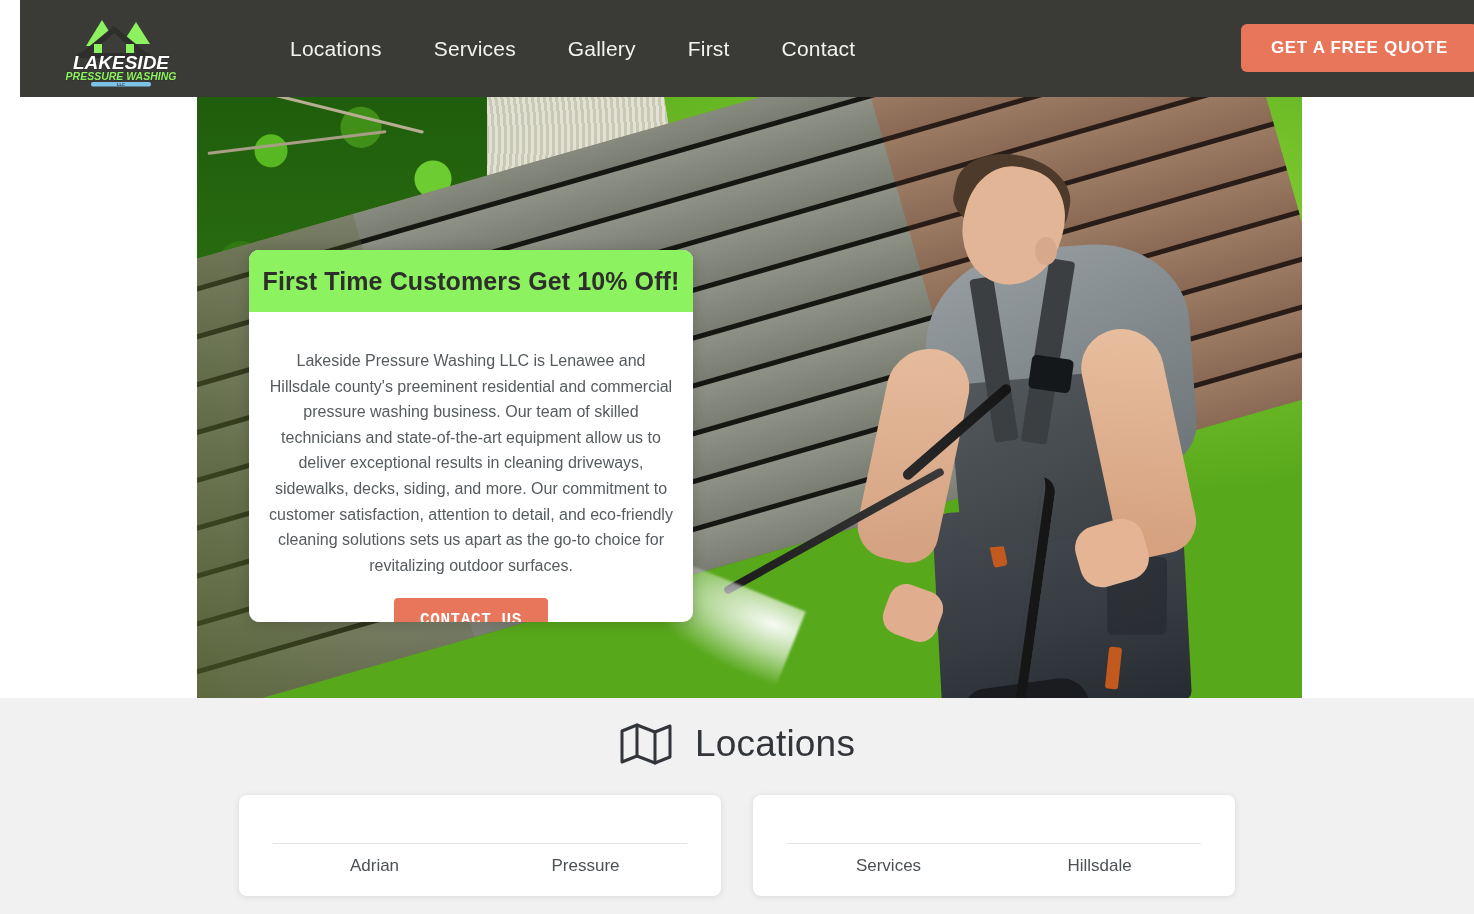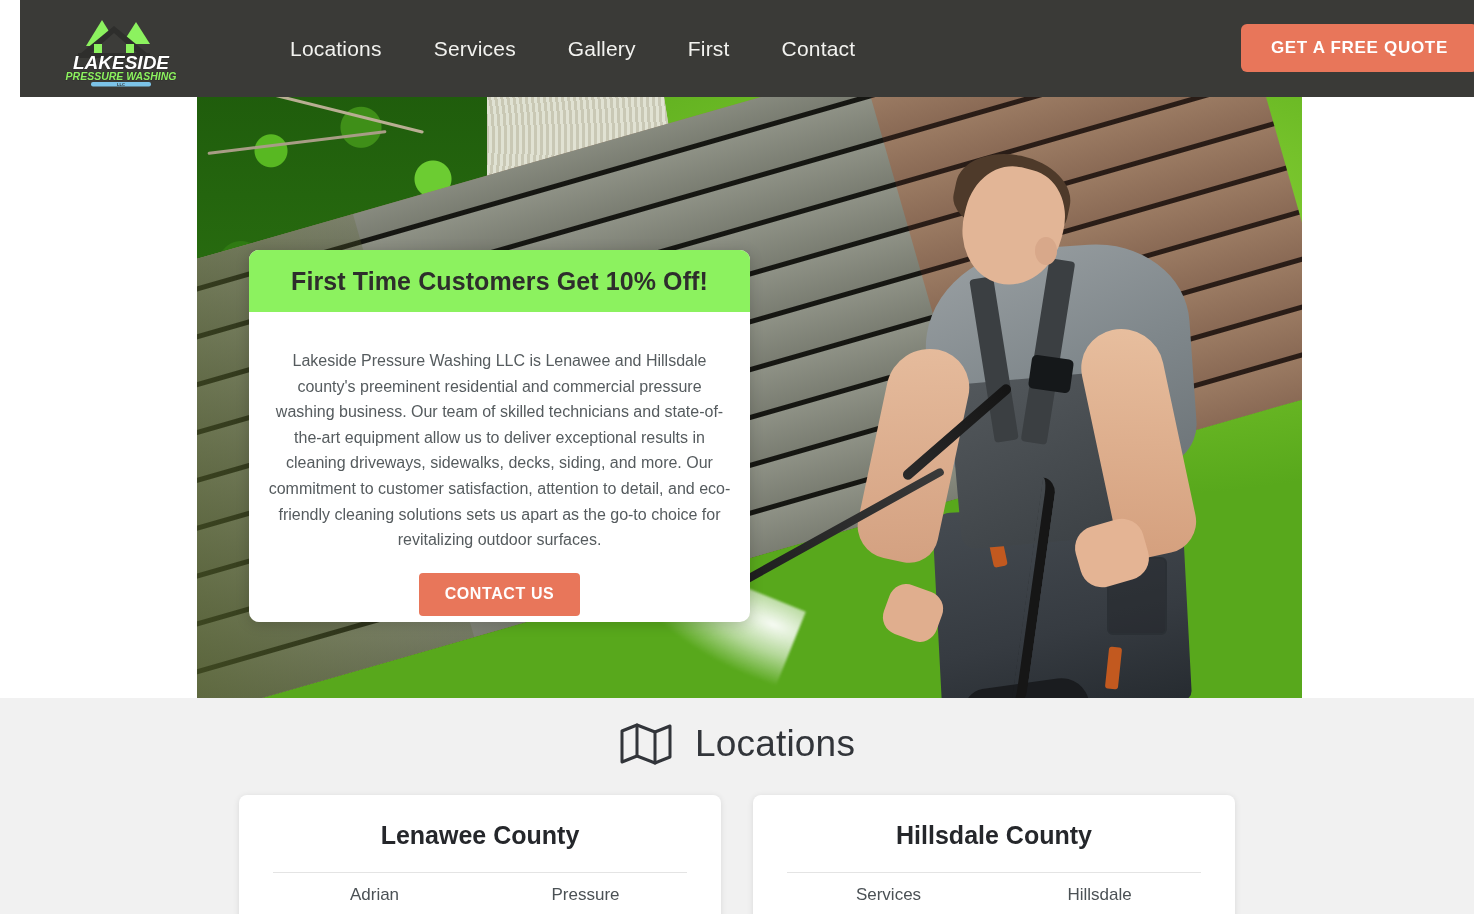--- a/index.html
+++ b/index.html
@@ -212,21 +212,21 @@
     background:#c2591f; border-radius:3px; transform:rotate(6deg);
   }
   .p-shoe{
     position:absolute; left:188px; top:556px; width:124px; height:45px;
     background:#1a1c1f; border-radius:20px 28px 10px 10px; transform:rotate(-8deg);
   }
 
   
   .offer-card{
     position:absolute; left:249px; top:153px;
-    width:501px; height:372px;
+    width:444px; height:372px;
     background:#ffffff;
     border-radius:10px;
     box-shadow:0 2px 14px rgba(0,0,0,.18);
     overflow:hidden;
     z-index:20;
   }
   .offer-banner{
     height:62px; background:#8cf25f;
     display:flex; align-items:center; justify-content:center;
   }
@@ -238,21 +238,21 @@
   .offer-text{
     font-size:16px; line-height:25.6px; color:#555b5e;
     text-align:center; padding:0 6px;
     font-family:"Liberation Sans", sans-serif;
   }
   .contact-btn{
     display:block; margin:20px auto 0;
     background:#e8765a; color:#fff; border:none; border-radius:4px;
     height:43px; padding:0 26px;
     font-size:16px; font-weight:bold; letter-spacing:.6px;
-    font-family:Liberation Sans, sans-serif; cursor:pointer;
+    font-family:Liberation Mono, monospace; cursor:pointer;
   }
 
   
   .locations{
     position:absolute; top:698px; left:0;
     width:1474px; height:216px;
     background:#f1f1f1;
   }
   .loc-head{
     display:flex; align-items:center; justify-content:center;
@@ -379,30 +379,28 @@
         <path d="M36 10 L36 41"></path>
       </g>
     </svg>
     <h2>Locations</h2>
   </div>
 </section>
 
 <div class="county-grid">
 
   <div class="county-card">
-    <h3>Lenawee County</h3>
     <div class="county-rule"></div>
     <div class="city-row">
       <span class="city">Adrian</span>
       <span class="city">Pressure</span>
     </div>
   </div>
 
   <div class="county-card">
-    <h3>Hillsdale County</h3>
     <div class="county-rule"></div>
     <div class="city-row">
       <span class="city">Services</span>
       <span class="city">Hillsdale</span>
     </div>
   </div>
 
 </div>
 
 </body></html>

